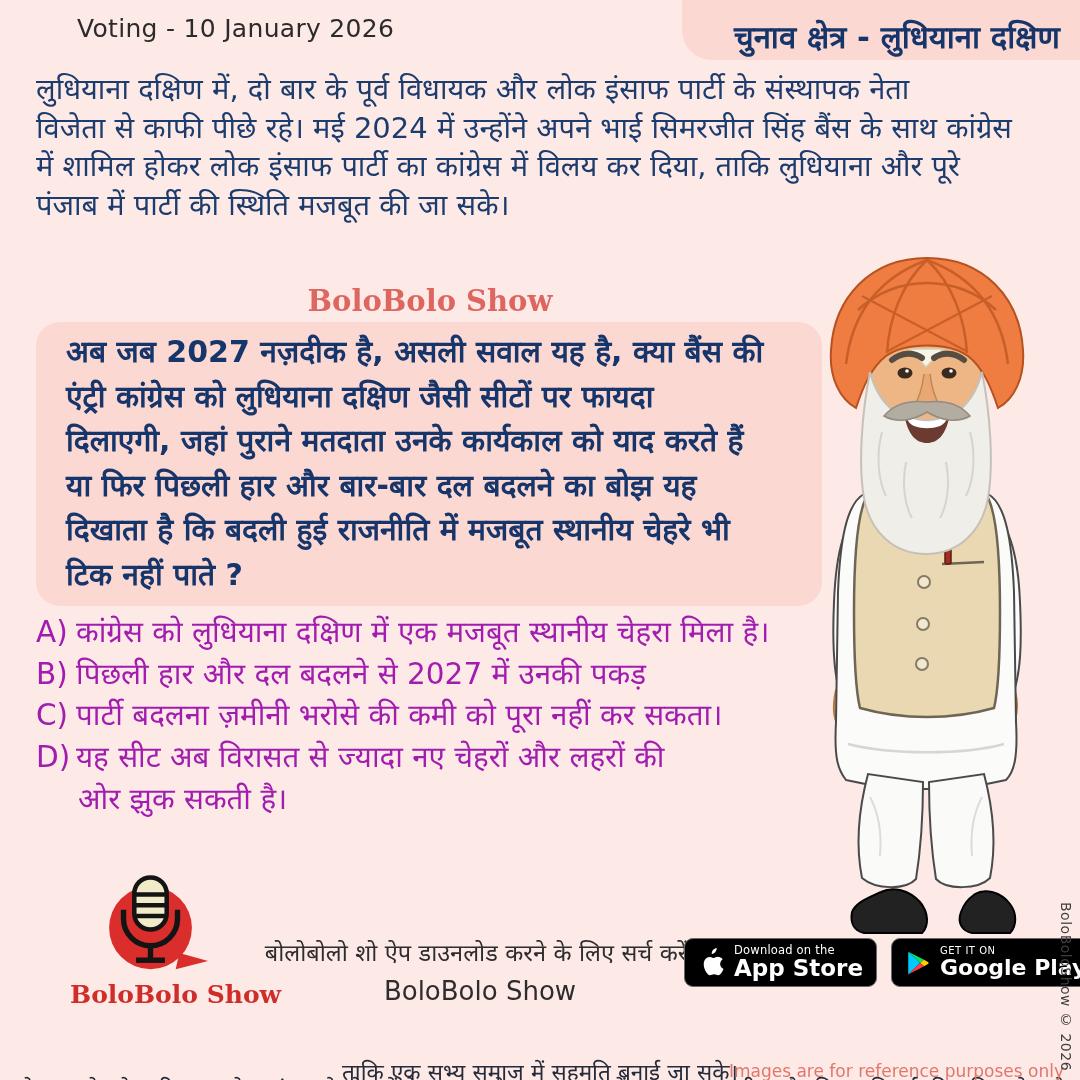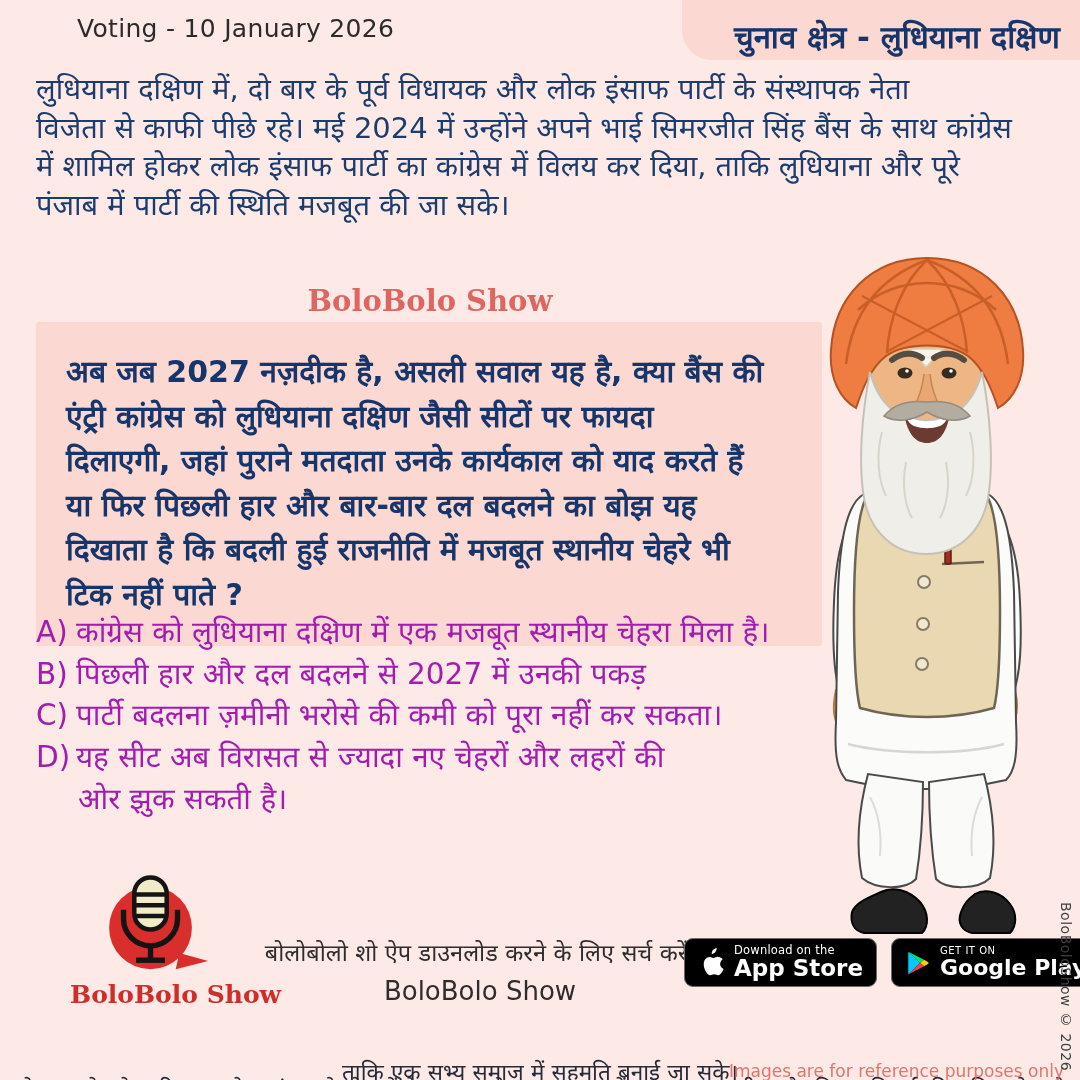--- a/index.html
+++ b/index.html
@@ -26,21 +26,21 @@
   }
   .intro .line{white-space:nowrap;}
   .intro b{font-weight:bold;}
   .watermark{
     position:absolute;top:284px;left:0;width:860px;text-align:center;
     font-family:"DejaVu Serif","Liberation Serif",serif;
     font-size:29px;font-weight:bold;color:rgba(213,70,62,.8);white-space:nowrap;
   }
   .qbox{
     position:absolute;top:322px;left:36px;width:726px;box-sizing:content-box;
-    background:#fcd8d2;border-radius:3px;padding:28px 30px;
+    background:#fcd8d2;border-radius:24px;padding:8px 30px;
     font-size:30px;font-weight:bold;color:#16356b;line-height:44.6px;
   }
   .qbox .line{white-space:nowrap;}
   .options{
     position:absolute;top:612px;left:36px;width:790px;
     font-size:29.5px;color:#a21caf;line-height:41.7px;
   }
   .options .line{white-space:nowrap;}
   .options .cont{padding-left:42px;}
   .opt-label{display:inline-block;min-width:40px;}

